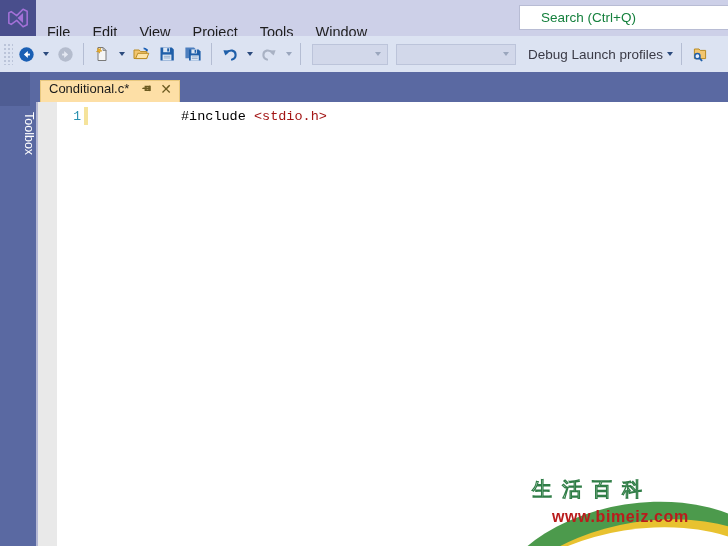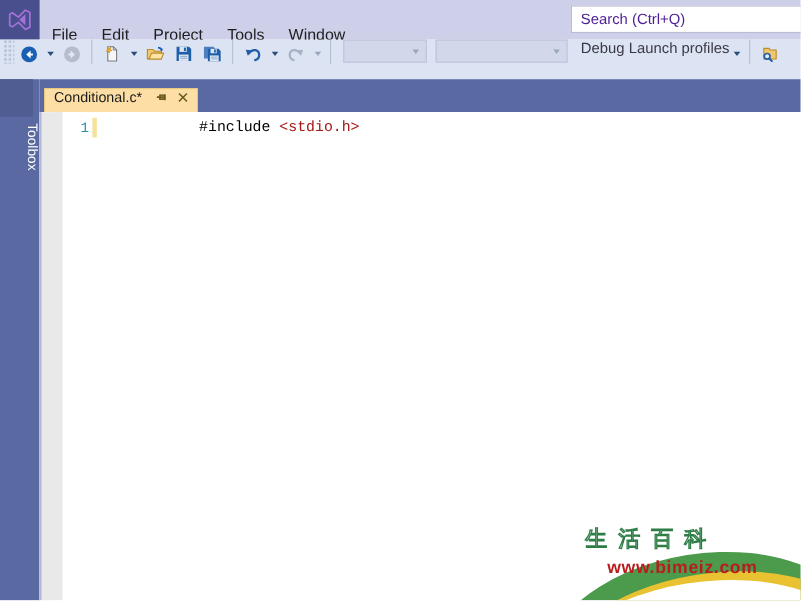--- a/index.html
+++ b/index.html
@@ -52,33 +52,33 @@
     width: 212px; height: 25px;
     background: #ffffff;
     border: 1px solid #b8bcd4;
     border-right: none;
     box-sizing: border-box;
     display: flex;
     align-items: center;
   }
   .search-placeholder {
     font-size: 13.5px;
-    color: #4c1d95;
-    padding-left: 8px;
+    color: #15803d;
+    padding-left: 21px;
     white-space: nowrap;
   }
 
   
   .toolbar {
     position: absolute;
     left: 0; top: 36px;
     width: 728px; height: 36px;
     background: #dce3f2;
     display: flex;
-    align-items: flex-start;
+    align-items: center;
   }
   .gripper {
     width: 10px; height: 22px;
     margin-left: 3px;
     background-image:
       radial-gradient(#b9c2d8 40%, transparent 41%);
     background-size: 4px 4px;
     background-position: 0 0;
     opacity: .95;
   }
@@ -319,20 +319,21 @@
 
     <div class="vs-logo">
       <svg width="22" height="22" viewBox="0 0 24 24" aria-hidden="true">
         <path d="M17.5 2.5 L22 4.6 L22 19.4 L17.5 21.5 L10.6 14.6 L4.6 19 L2 17.6 L2 6.4 L4.6 5 L10.6 9.4 Z" fill="none" stroke="#a371d8" stroke-width="1.7" stroke-linejoin="round"></path>
         <path d="M17.5 6.6 L17.5 17.4 L11.5 12 Z" fill="#a371d8"></path>
       </svg>
     </div>
 
     <div class="menu-item">File</div>
     <div class="menu-item">Edit</div>
+    <div class="menu-item">View</div>
     <div class="menu-item">Project</div>
     <div class="menu-item">Tools</div>
     <div class="menu-item">Window</div>
 
     <div class="search-box">
       <span class="search-placeholder">Search (Ctrl+Q)</span>
     </div>
   </div>
 
   <div class="toolbar">

